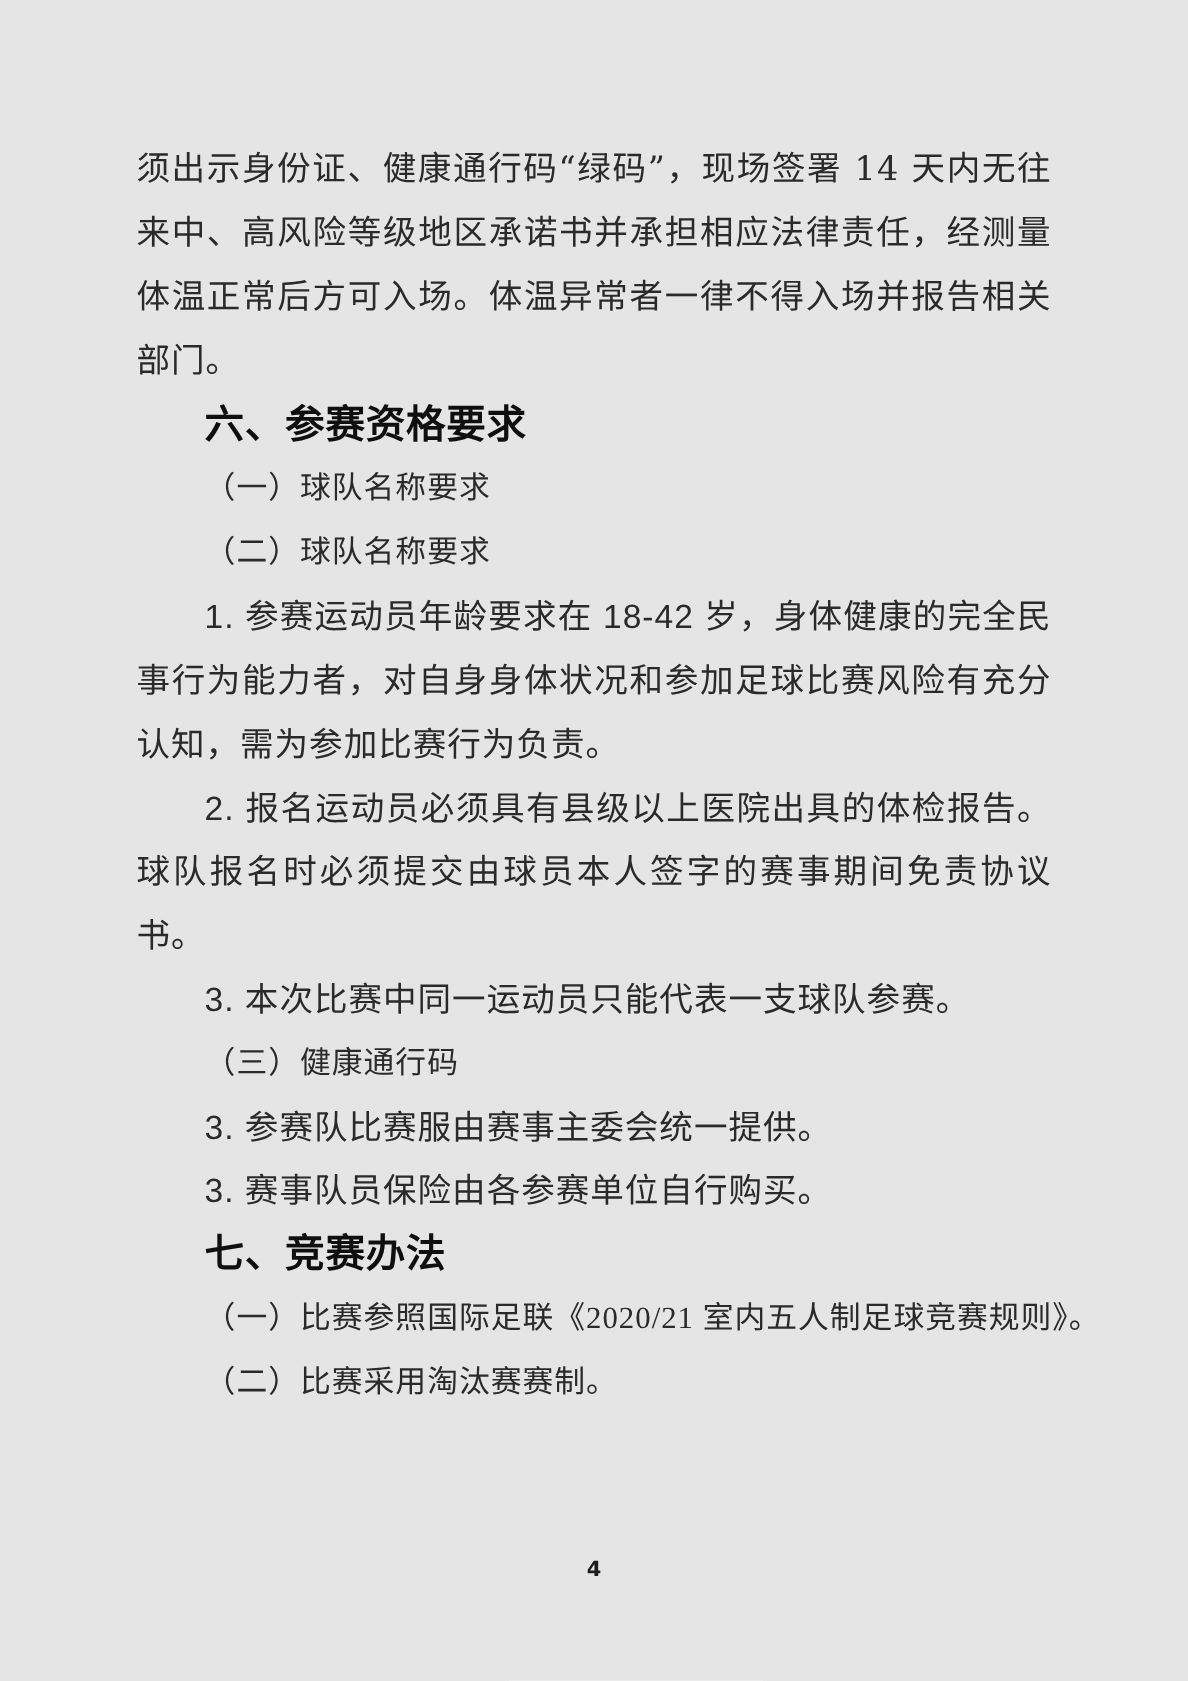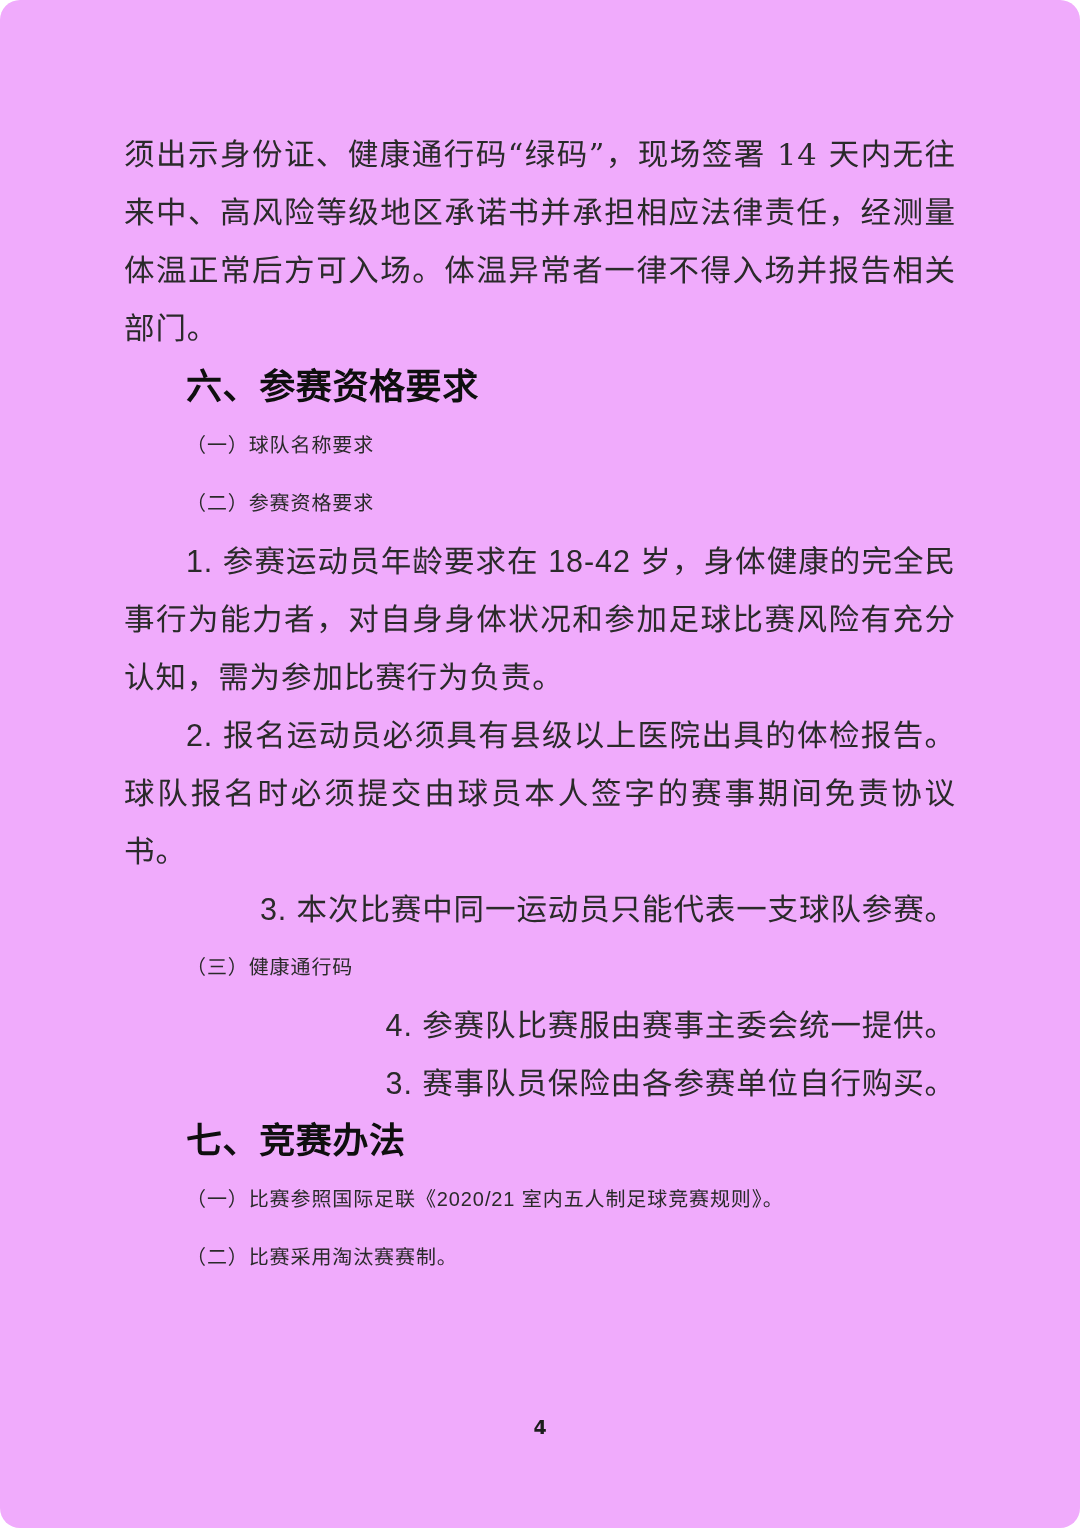--- a/index.html
+++ b/index.html
@@ -13,22 +13,21 @@
     height: 1528px;
     position: relative;
     overflow: hidden;
     font-family: "DejaVu Serif", "Liberation Serif", serif;
     color: #1b1b1b;
   }
 
   .page {
     position: absolute;
     inset: 0;
-    background: #f0abfc;
-    border-radius: 20px;
+    background: #e5e5e5;
   }
 
   .content {
     position: absolute;
     left: 124px;
     top: 126px;
     width: 832px;
   }
 
   
@@ -50,22 +49,22 @@
     text-indent: 0;
   }
 
   
   .para.indent {
     text-indent: 62px;
   }
 
   
   .subhead {
-    font-family: Liberation Sans, sans-serif;
-    font-size: 20px;
+    font-family: Liberation Serif, serif;
+    font-size: 28px;
     line-height: 58px;
     letter-spacing: 0.9px;
     color: #2a2a2a;
     margin: 0;
     text-indent: 62px;
     font-weight: 400;
     white-space: nowrap;
   }
 
   
@@ -76,21 +75,21 @@
     letter-spacing: 0.9px;
     text-align: justify;
     text-justify: inter-character;
     color: #2a2a2a;
     margin: 0;
     text-indent: 62px;
     font-weight: 400;
   }
   .item.nowrap {
     white-space: nowrap;
-    text-align: right;
+    text-align: left;
   }
 
   
   .heading {
     font-family: "DejaVu Sans", "Liberation Sans", sans-serif;
     font-size: 36px;
     line-height: 58px;
     letter-spacing: 0.6px;
     font-weight: 700;
     color: #0f0f0f;
@@ -120,32 +119,32 @@
 
   <div class="content">
 
     <p class="para cont">须出示身份证、健康通行码“绿码”，现场签署 14 天内无往来中、高风险等级地区承诺书并承担相应法律责任，经测量体温正常后方可入场。体温异常者一律不得入场并报告相关部门。</p>
 
     <h2 class="heading">六、参赛资格要求</h2>
 
     <p class="subhead">（一）球队名称要求</p>
 
 
-    <p class="subhead">（二）参赛资格要求</p>
+    <p class="subhead">（二）球队名称要求</p>
 
     <p class="item">1. 参赛运动员年龄要求在 18-42 岁，身体健康的完全民事行为能力者，对自身身体状况和参加足球比赛风险有充分认知，需为参加比赛行为负责。</p>
 
     <p class="item">2. 报名运动员必须具有县级以上医院出具的体检报告。球队报名时必须提交由球员本人签字的赛事期间免责协议书。</p>
 
     <p class="item nowrap">3. 本次比赛中同一运动员只能代表一支球队参赛。</p>
 
     <p class="subhead">（三）健康通行码</p>
 
 
-    <p class="item nowrap">4. 参赛队比赛服由赛事主委会统一提供。</p>
+    <p class="item nowrap">3. 参赛队比赛服由赛事主委会统一提供。</p>
 
     <p class="item nowrap">3. 赛事队员保险由各参赛单位自行购买。</p>
 
     <h2 class="heading">七、竞赛办法</h2>
 
     <p class="subhead">（一）比赛参照国际足联《2020/21 室内五人制足球竞赛规则》。</p>
 
     <p class="subhead">（二）比赛采用淘汰赛赛制。</p>
 
   </div>

